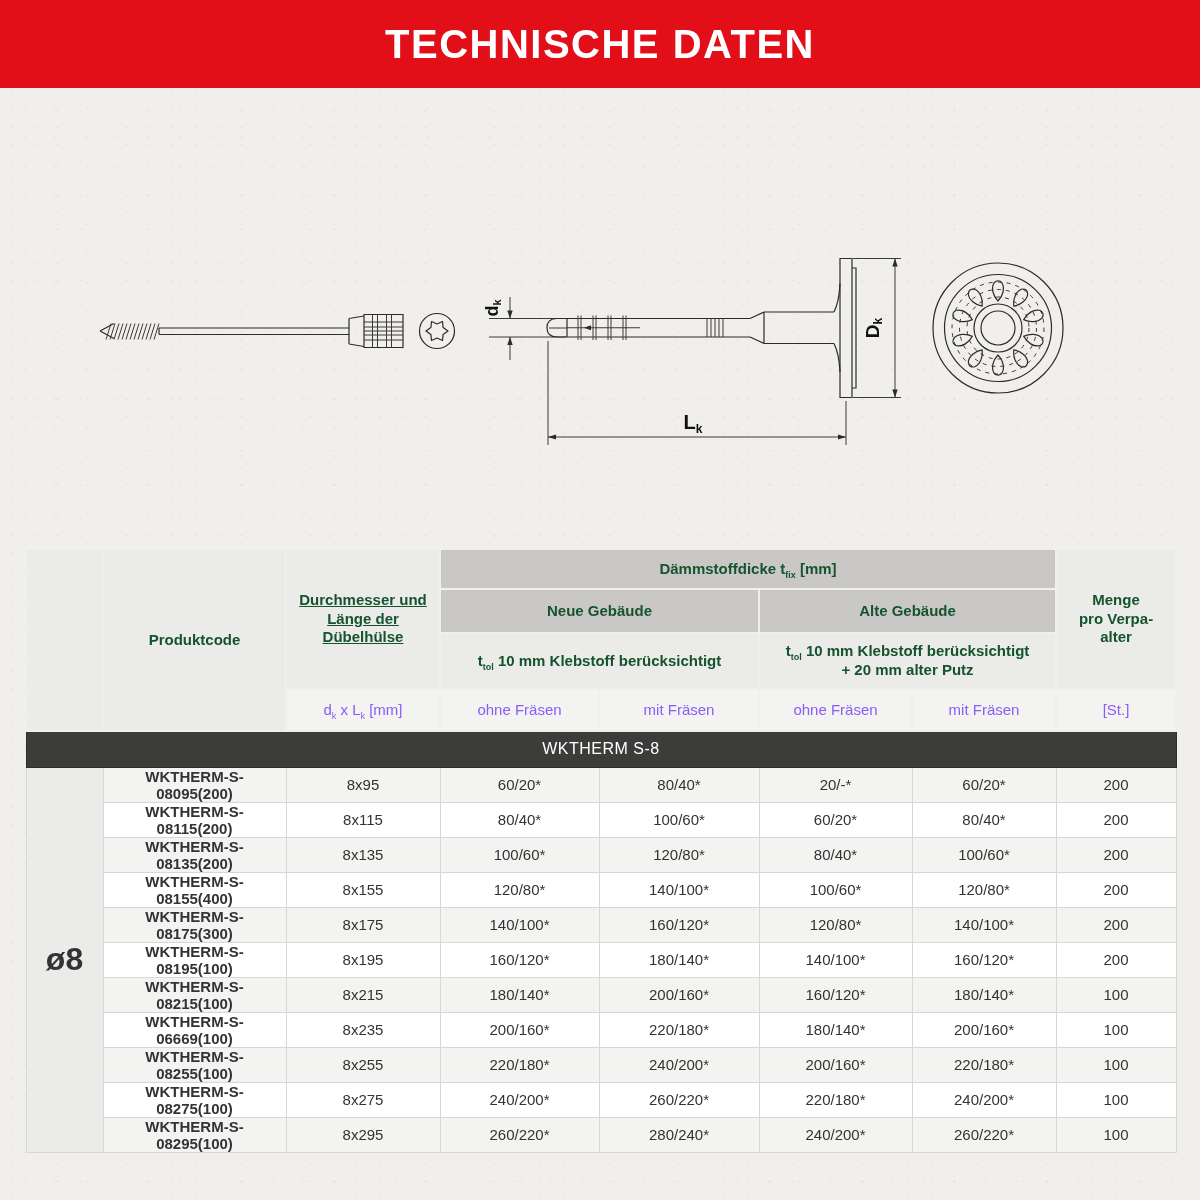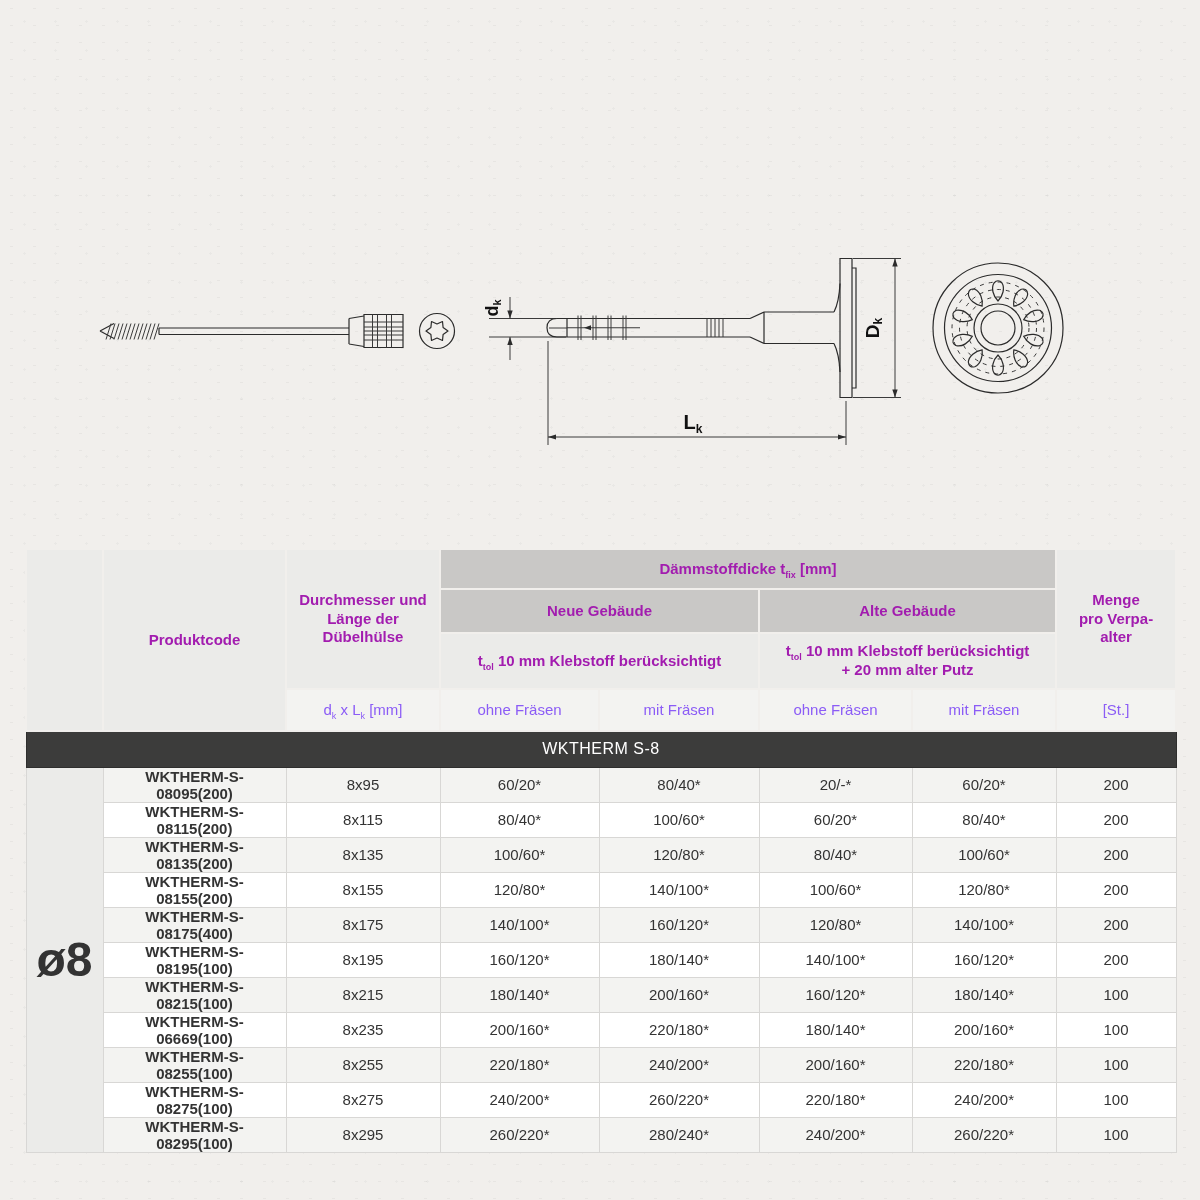--- a/index.html
+++ b/index.html
@@ -32,46 +32,49 @@
   
   table.tech{
     position:absolute;left:25px;top:548px;width:1150px;
     border-collapse:collapse;table-layout:fixed;
     font-size:15px;
   }
   table.tech th, table.tech td{
     text-align:center;vertical-align:middle;padding:0 4px;
     overflow:hidden;
   }
-  thead th{border:2px solid #f1efec;font-weight:bold;line-height:1.25;color:#a21caf;}
+  thead th{border:2px solid #f1efec;font-weight:bold;line-height:1.25;color:#14532d;}
   th.g{background:#c9c8c6;}
   th.l{background:#ebebe9;}
   th.s{background:#f3f3f1;font-weight:normal;color:#8b5cf6;}
-  th.durch{padding:0 22px;}
+  th.durch{padding:0 22px;text-decoration:underline;}
   tr.hr1{height:40px;} tr.hr2{height:44px;} tr.hr3{height:56px;} tr.hr4{height:42px;}
   tr.band{height:36px;}
   tr.band td{
     background:#3c3c3b;color:#ffffff;font-weight:normal;font-size:16px;
     letter-spacing:0.5px;border:1px solid #2e2e2d;
   }
   tbody tr.data{height:30px;}
   tbody tr.data td{border:1px solid #d8d7d5;color:#333;background:#ffffff;}
   tbody tr.data.odd td{background:#f3f3f1;margin-left:24px;}
   td.code{font-weight:bold;color:#111;}
   td.dia{
-    background:#ebebe9 !important;font-weight:bold;font-size:48px;color:#111;
+    background:#ebebe9 !important;font-weight:bold;font-size:32px;color:#111;
     border:1px solid #d8d7d5;
   }
   sub{font-size:9px;line-height:0;}
 </style>
 </head>
 <body>
 
 <div class="page">
 
+  <div class="banner">
+    <h1>TECHNISCHE DATEN</h1>
+  </div>
 
   <svg class="drawings" viewBox="60 235 1060 225" aria-hidden="true">
 
     <g>
       <path class="ln" d="M100,331 L114,323.5 M100,331 L114,338.5"></path>
       <g class="lnthin">
         <path d="M106,339.5 L111,323.5"></path>
           <path d="M110,339.5 L115,323.5"></path>
           <path d="M114,339.5 L119,323.5"></path>
         <path d="M118,339.5 L123,323.5"></path>
@@ -223,30 +226,30 @@
       <tr class="data odd">
         <td class="code">WKTHERM-S-08135(200)</td>
         <td>8x135</td>
         <td>100/60*</td>
         <td>120/80*</td>
         <td>80/40*</td>
         <td>100/60*</td>
         <td>200</td>
       </tr>
       <tr class="data">
-        <td class="code">WKTHERM-S-08155(200)</td>
+        <td class="code">WKTHERM-S-08155(400)</td>
         <td>8x155</td>
         <td>120/80*</td>
         <td>140/100*</td>
         <td>100/60*</td>
         <td>120/80*</td>
         <td>200</td>
       </tr>
       <tr class="data odd">
-        <td class="code">WKTHERM-S-08175(400)</td>
+        <td class="code">WKTHERM-S-08175(300)</td>
         <td>8x175</td>
         <td>140/100*</td>
         <td>160/120*</td>
         <td>120/80*</td>
         <td>140/100*</td>
         <td>200</td>
       </tr>
       <tr class="data">
         <td class="code">WKTHERM-S-08195(100)</td>
         <td>8x195</td>

